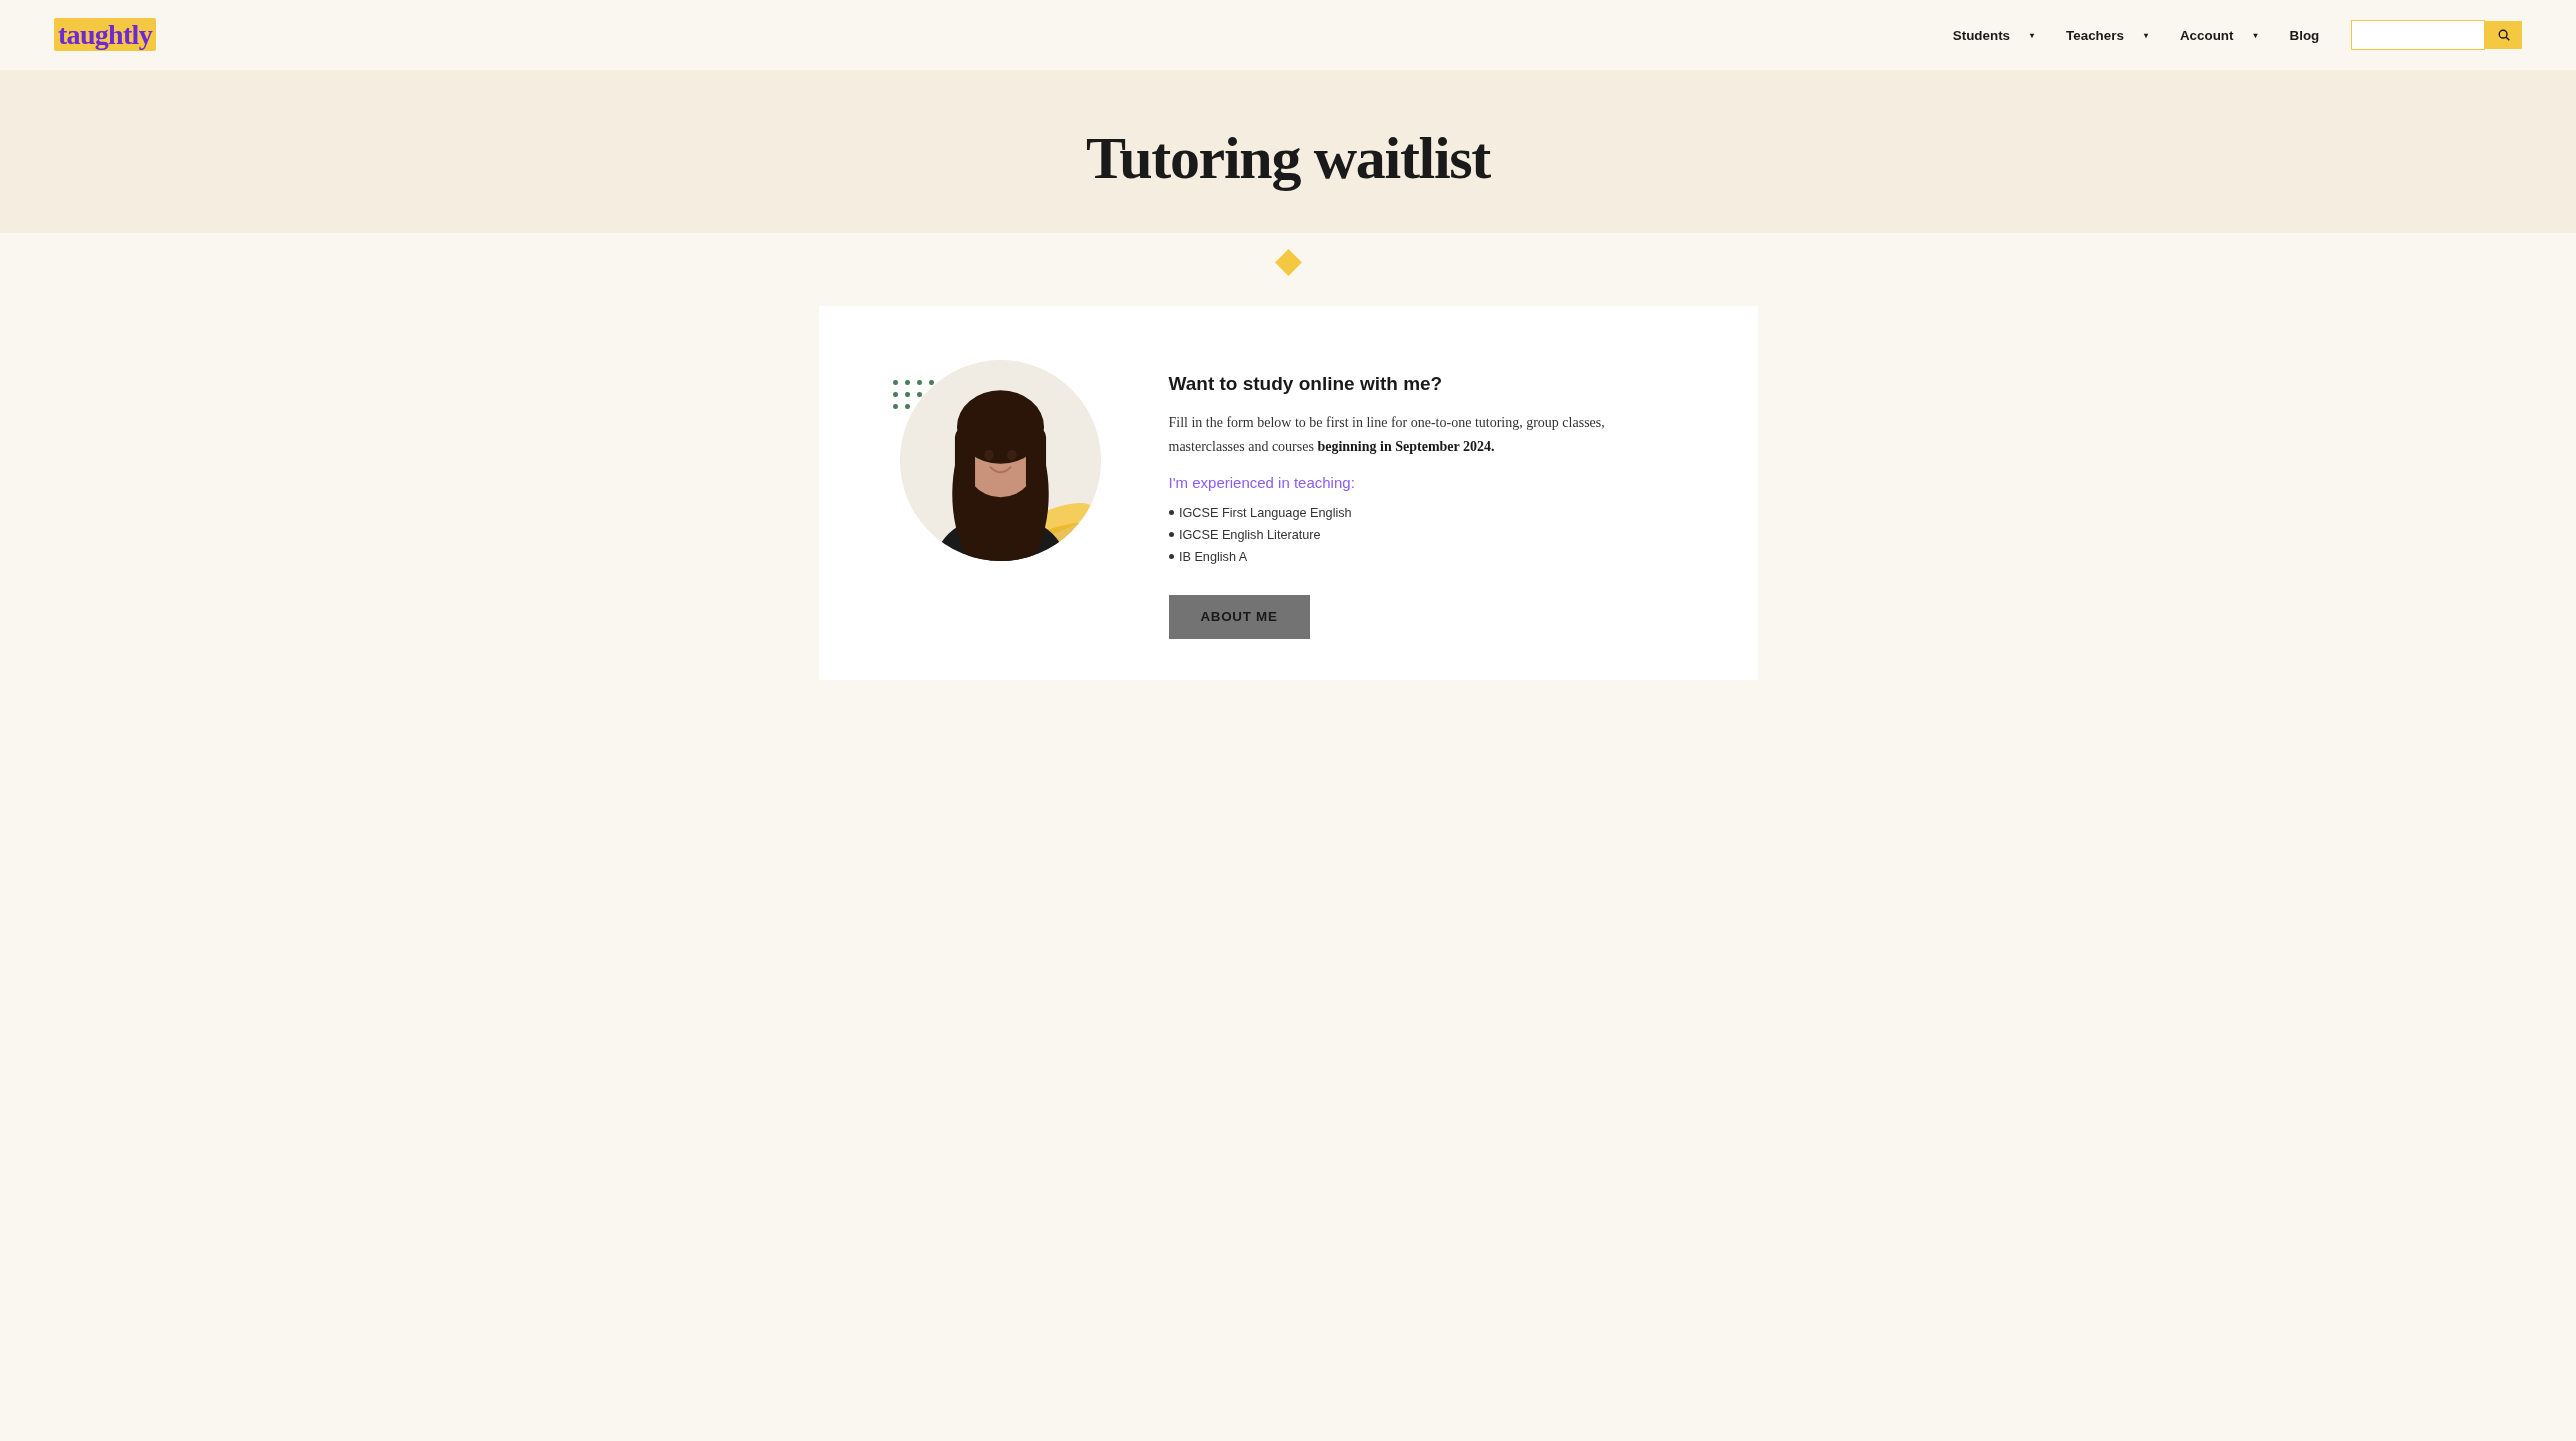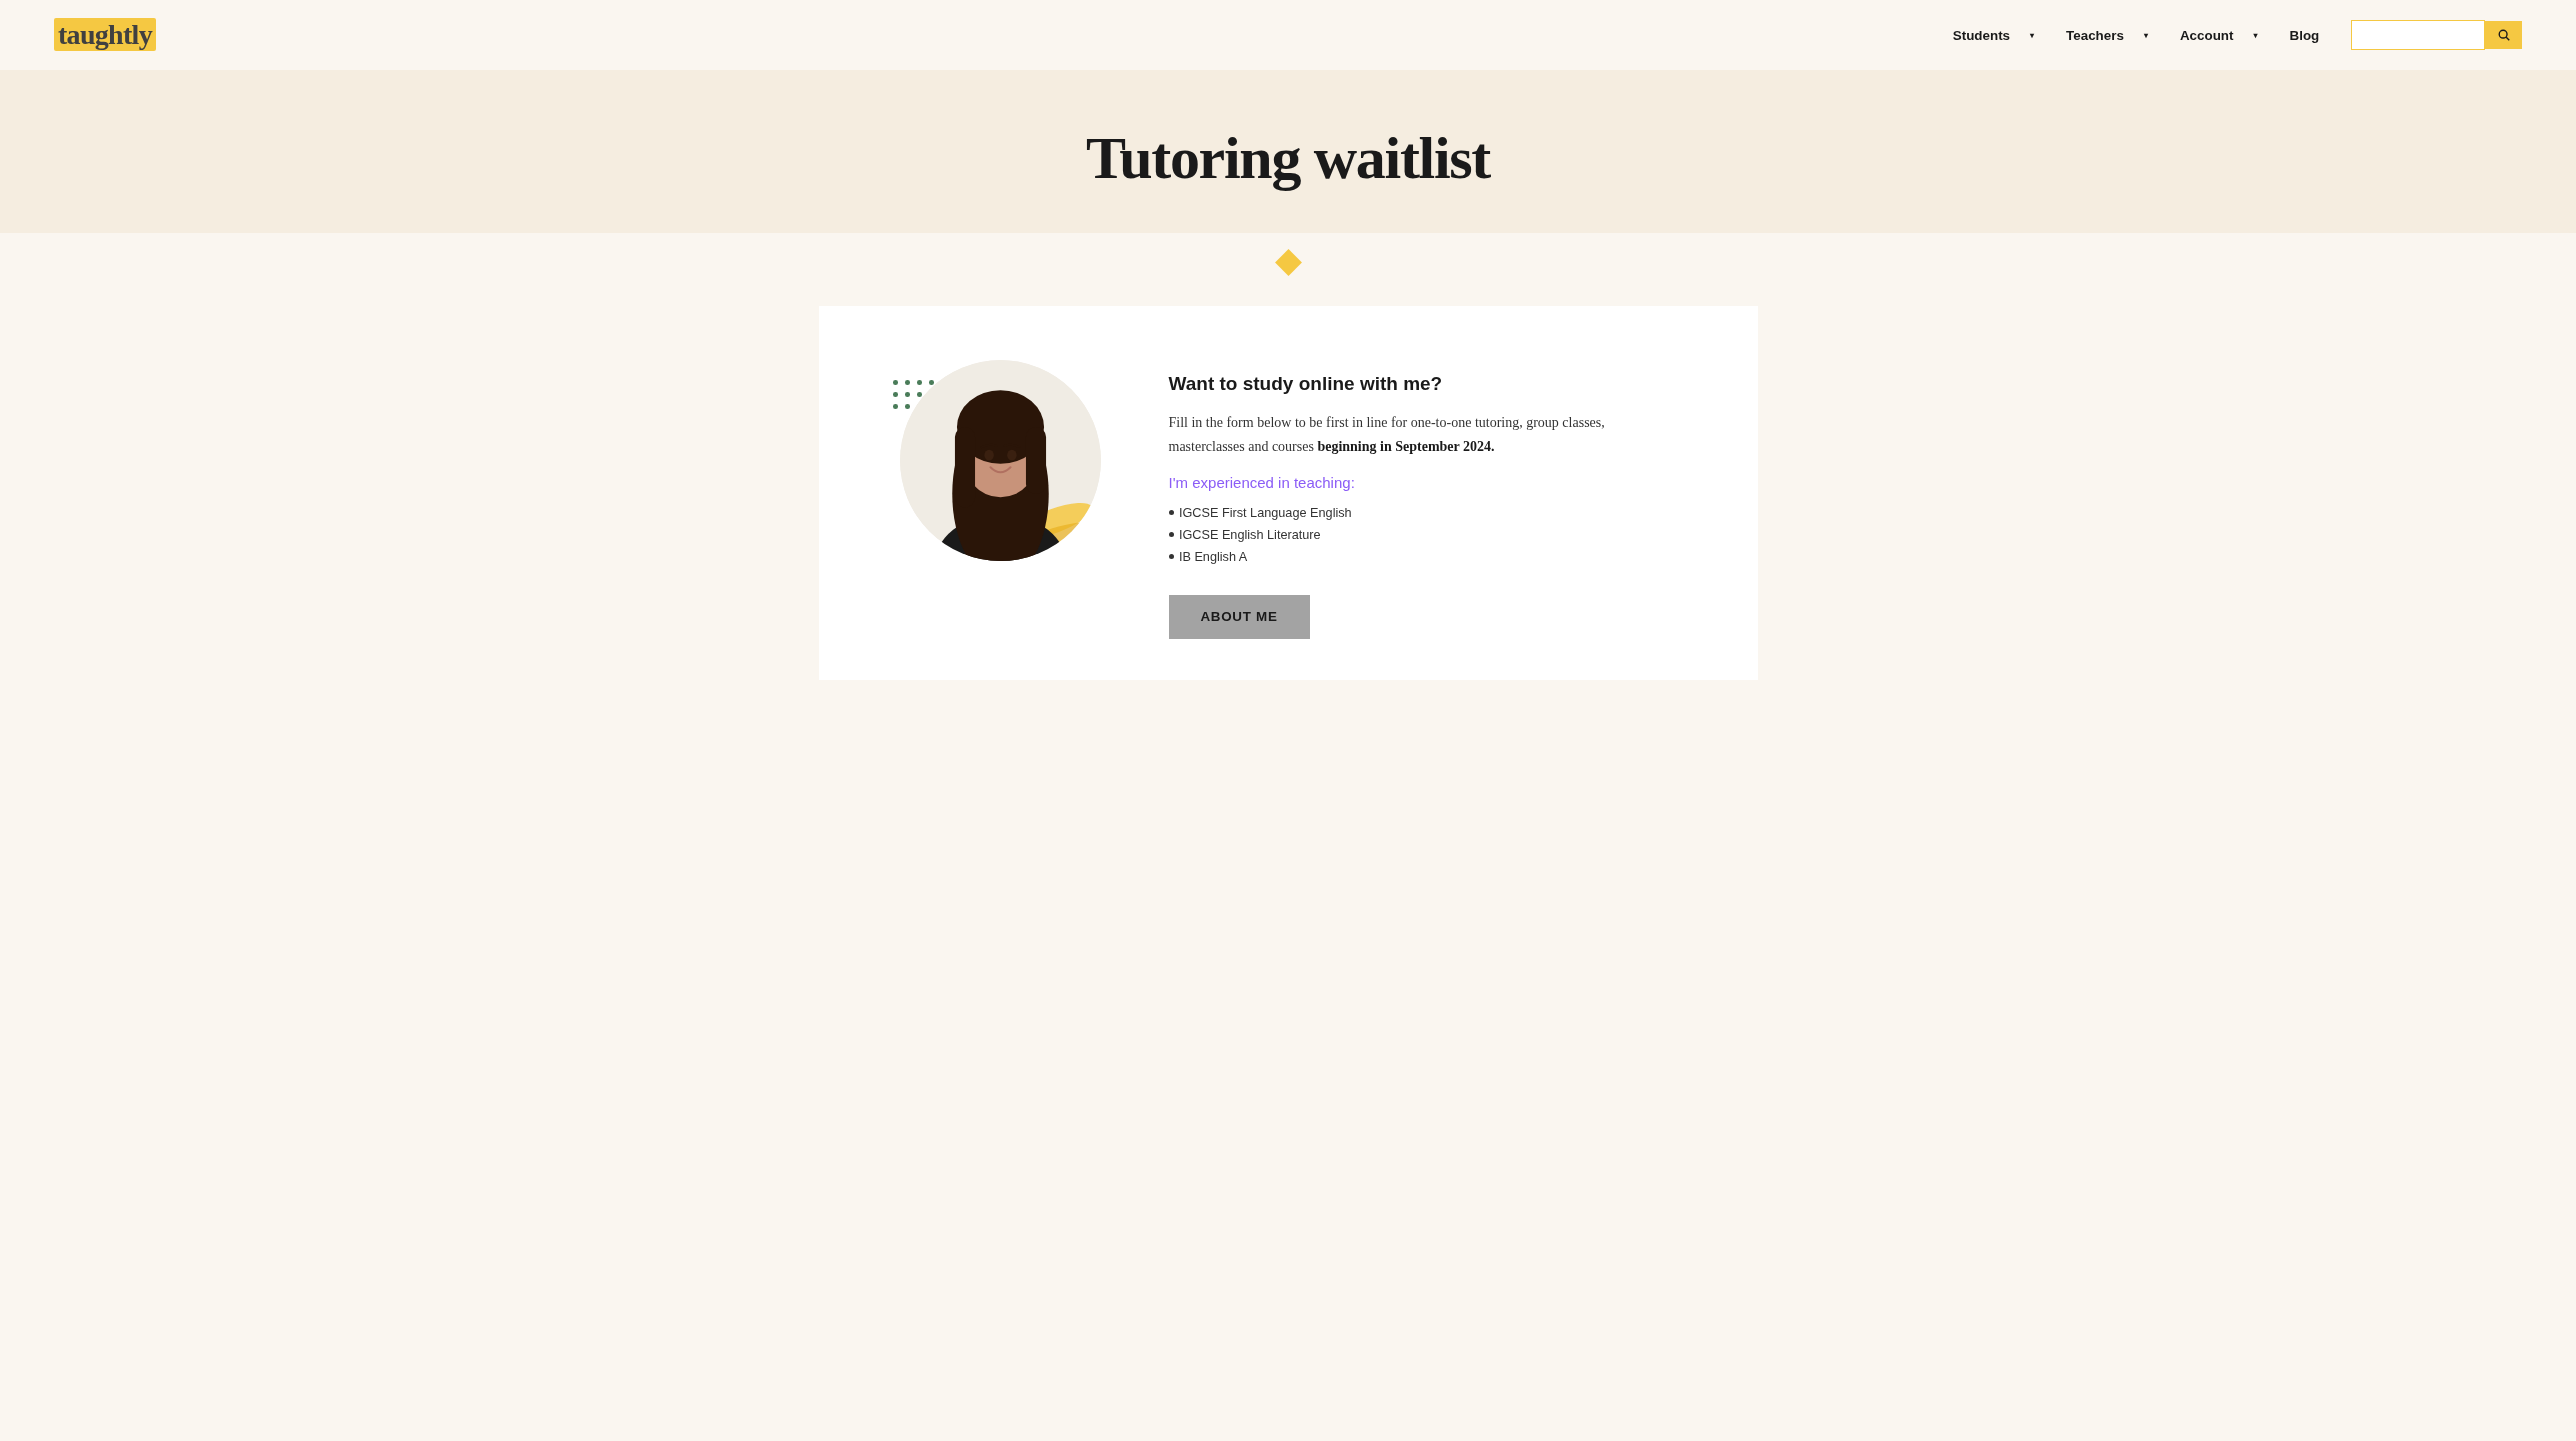--- a/index.html
+++ b/index.html
@@ -21,21 +21,21 @@
       padding: 19px 54px;
       display: flex;
       align-items: center;
       justify-content: space-between;
       border-bottom: none;
     }
 
     .logo {
       font-size: 28px;
       font-weight: 900;
-      color: #404040;
+      color: #6d28d9;
       font-family: Georgia, serif;
       letter-spacing: -0.7px;
     }
 
     .logo span {
       background-color: #f5c842;
       padding: 1.3px 4px;
       border-radius: 2px;
     }
 
@@ -219,21 +219,21 @@
 
     .bullet {
       width: 5.4px;
       height: 5.4px;
       border-radius: 50%;
       background-color: #333;
       flex-shrink: 0;
     }
 
     .about-btn {
-      background-color: #a3a3a3;
+      background-color: #737373;
       border: none;
       padding: 14.8px 32px;
       font-family: Arial, Helvetica, sans-serif;
       font-size: 13.4px;
       font-weight: 800;
       letter-spacing: 0.7px;
       color: #1a1a1a;
       cursor: pointer;
       text-transform: uppercase;
     }

